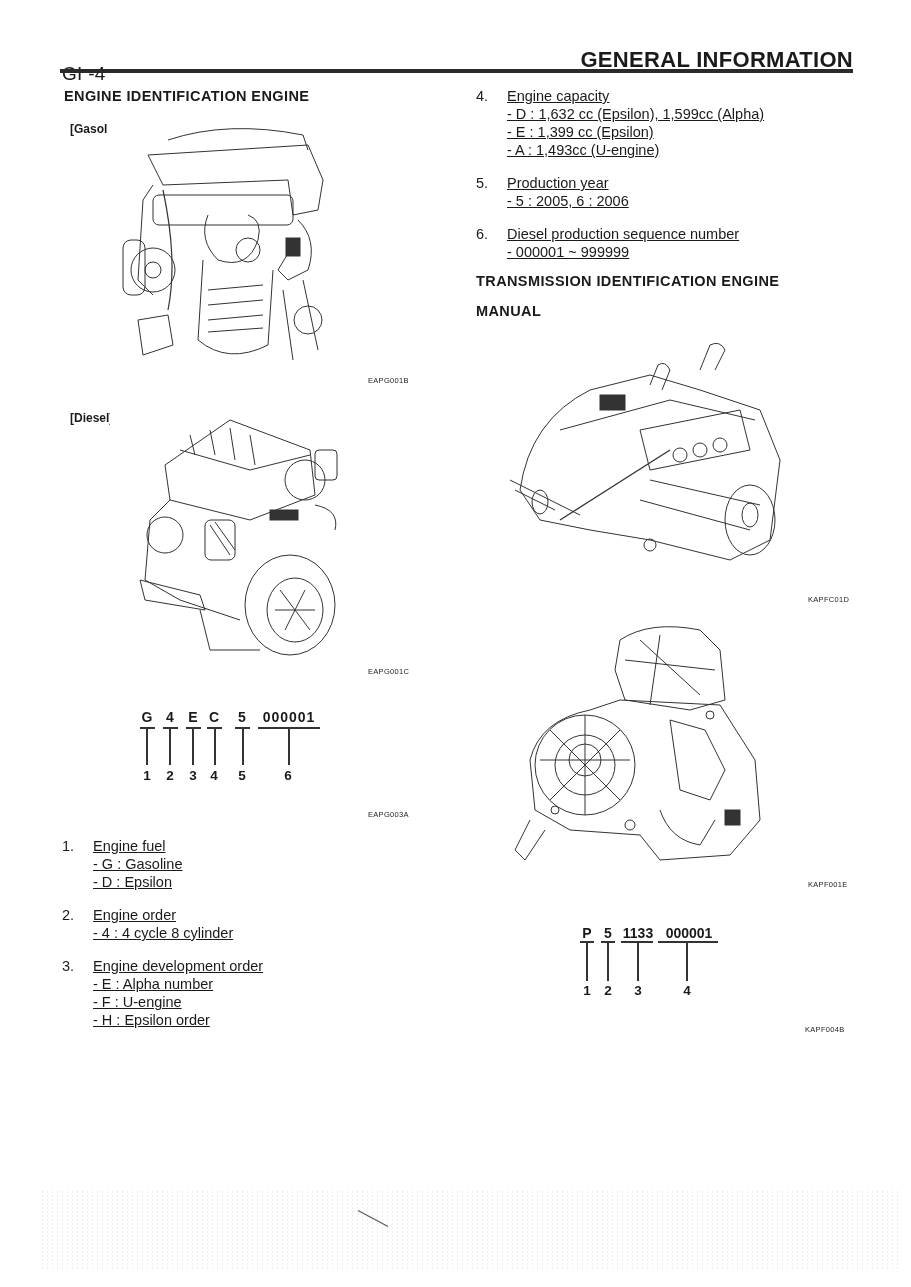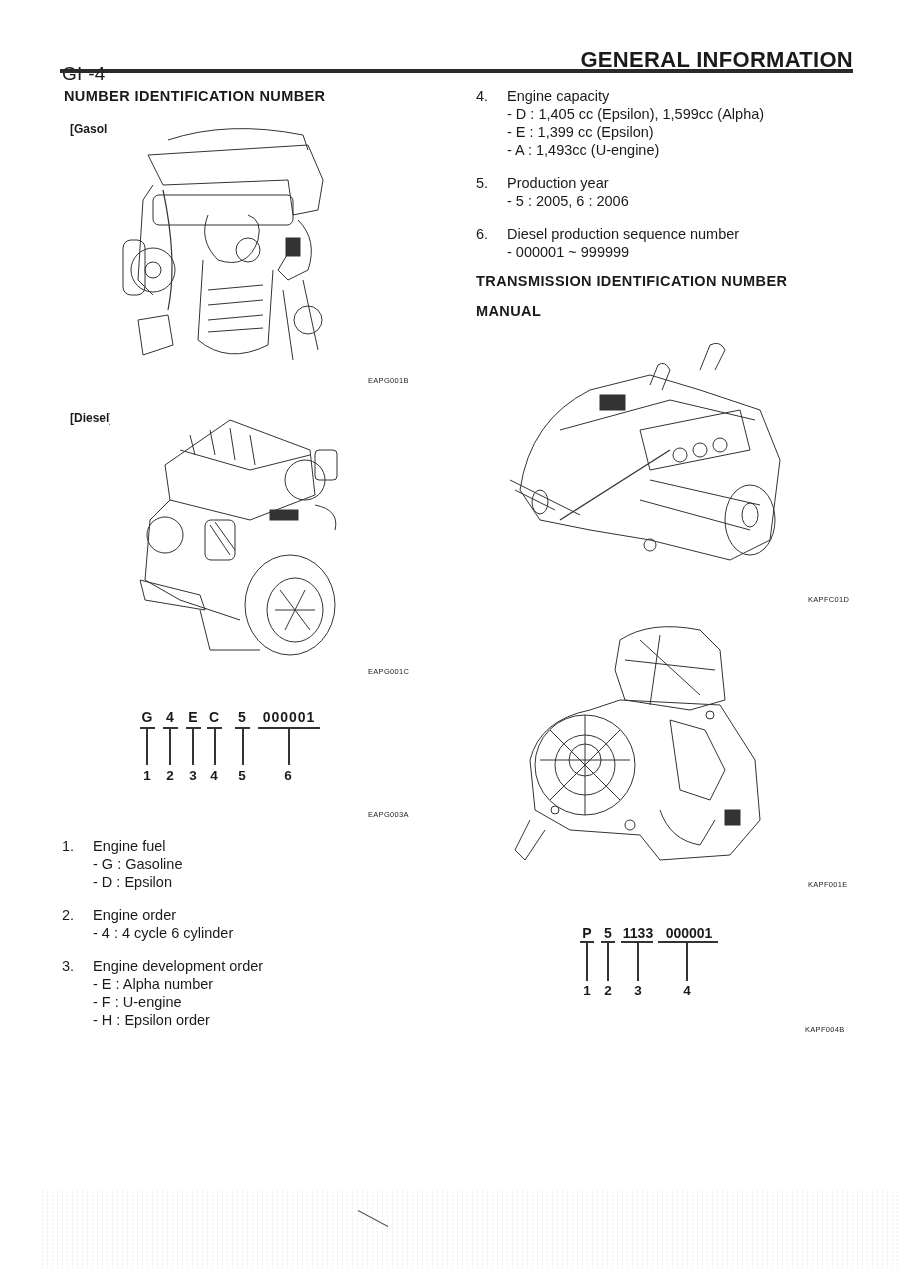--- a/index.html
+++ b/index.html
@@ -12,40 +12,40 @@
     .section-title { right: 58px; top: 47px; font-size: 22px; font-weight: bold; letter-spacing: 0.3px; }
     .rule { left: 60px; top: 69px; width: 793px; height: 4px; background: #2a2a2a; }
     .h2 { font-size: 14.5px; font-weight: bold; letter-spacing: 0.4px; }
     .sub-label { font-size: 12px; font-weight: bold; }
     .caption { font-size: 7.5px; letter-spacing: 0.3px; color: #222; }
     .fig { background: #fff; }
     .list { font-size: 14.5px; line-height: 18px; }
     .list .item { position: absolute; }
     .list .num { position: absolute; left: 0; }
     .list .body { position: absolute; left: 30px; white-space: nowrap; }
-    .list .sub { display: block; padding-left: 1px; }
+    .list .sub { display: block; padding-left: 1px; text-decoration: underline; }
     .code-diagram { font-weight: bold; font-size: 14px; }
     .code-diagram .ch { position: absolute; text-align: center; }
     .code-diagram .ul { position: absolute; height: 1.5px; background: #333; }
     .code-diagram .vl { position: absolute; width: 1.5px; background: #333; }
     .code-diagram .idx { position: absolute; text-align: center; font-size: 13.5px; }
     .noise {
       left: 40px; top: 1190px; width: 860px; height: 80px; opacity: 0.18;
       background-image: radial-gradient(#777 0.6px, transparent 0.7px);
       background-size: 5px 4px;
     }
   </style>
 </head>
 <body>
 
 <div class="abs page-num">GI -4</div>
 <div class="abs section-title">GENERAL INFORMATION</div>
 <div class="abs rule"></div>
 
-<div class="abs h2" style="left:64px; top:88px;">NUMBER IDENTIFICATION NUMBER</div>
+<div class="abs h2" style="left:64px; top:88px;">ENGINE IDENTIFICATION ENGINE</div>
 
 <div class="abs sub-label" style="left:70px; top:122px;">[Gasoline]</div>
 <svg class="abs fig" style="left:108px; top:120px;" width="230" height="245" viewBox="0 0 230 245" fill="none" stroke="#333" stroke-width="1">
   <path d="M40 35 L200 25 L215 60 L210 90 L185 95 L180 60 L55 65 Z"></path>
   <path d="M60 20 Q120 0 195 15 L200 30"></path>
   <path d="M45 65 L35 80 L30 160 L45 175"></path>
   <rect x="45" y="75" width="140" height="30" rx="6"></rect>
   <path d="M100 95 Q90 120 110 140 Q140 150 150 120 Q155 100 140 95"></path>
   <circle cx="140" cy="130" r="12"></circle>
   <path d="M95 140 L90 220 Q120 245 160 225 L165 150"></path>
@@ -120,61 +120,61 @@
     <div class="body">
       <span class="sub">Engine fuel</span>
       <span class="sub">- G : Gasoline</span>
       <span class="sub">- D : Epsilon</span>
     </div>
   </div>
   <div class="item" style="top:69px;">
     <span class="num">2.</span>
     <div class="body">
       <span class="sub">Engine order</span>
-      <span class="sub">- 4 : 4 cycle 6 cylinder</span>
+      <span class="sub">- 4 : 4 cycle 8 cylinder</span>
     </div>
   </div>
   <div class="item" style="top:120px;">
     <span class="num">3.</span>
     <div class="body">
       <span class="sub">Engine development order</span>
       <span class="sub">- E : Alpha number</span>
       <span class="sub">- F : U-engine</span>
       <span class="sub">- H : Epsilon order</span>
     </div>
   </div>
 </div>
 
 <div class="abs list" style="left:476px; top:87px; width:400px; height:180px;">
   <div class="item" style="top:0;">
     <span class="num">4.</span>
     <div class="body">
       <span class="sub">Engine capacity</span>
-      <span class="sub">- D : 1,405 cc (Epsilon), 1,599cc (Alpha)</span>
+      <span class="sub">- D : 1,632 cc (Epsilon), 1,599cc (Alpha)</span>
       <span class="sub">- E : 1,399 cc (Epsilon)</span>
       <span class="sub">- A : 1,493cc (U-engine)</span>
     </div>
   </div>
   <div class="item" style="top:87px;">
     <span class="num">5.</span>
     <div class="body">
       <span class="sub">Production year</span>
       <span class="sub">- 5 : 2005, 6 : 2006</span>
     </div>
   </div>
   <div class="item" style="top:138px;">
     <span class="num">6.</span>
     <div class="body">
       <span class="sub">Diesel production sequence number</span>
       <span class="sub">- 000001 ~ 999999</span>
     </div>
   </div>
 </div>
 
-<div class="abs h2" style="left:476px; top:273px;">TRANSMISSION IDENTIFICATION NUMBER</div>
+<div class="abs h2" style="left:476px; top:273px;">TRANSMISSION IDENTIFICATION ENGINE</div>
 <div class="abs h2" style="left:476px; top:303px;text-align:center;">MANUAL</div>
 
 <svg class="abs fig" style="left:500px; top:340px;" width="285" height="225" viewBox="0 0 285 225" fill="none" stroke="#333" stroke-width="1">
   <path d="M20 150 Q30 80 90 50 L150 35 L200 50 L260 70 L280 120 L270 200 L230 220 L150 200 L90 190 L40 180 Z"></path>
   <path d="M60 90 L170 60 L255 80"></path>
   <rect x="100" y="55" width="25" height="15" fill="#333"></rect>
   <path d="M200 30 L210 5 Q220 0 225 10 L215 30"></path>
   <path d="M150 45 L158 25 Q165 20 170 30 L162 50"></path>
   <path d="M140 90 L240 70 L250 110 L150 130 Z"></path>
   <circle cx="180" cy="115" r="7"></circle>

